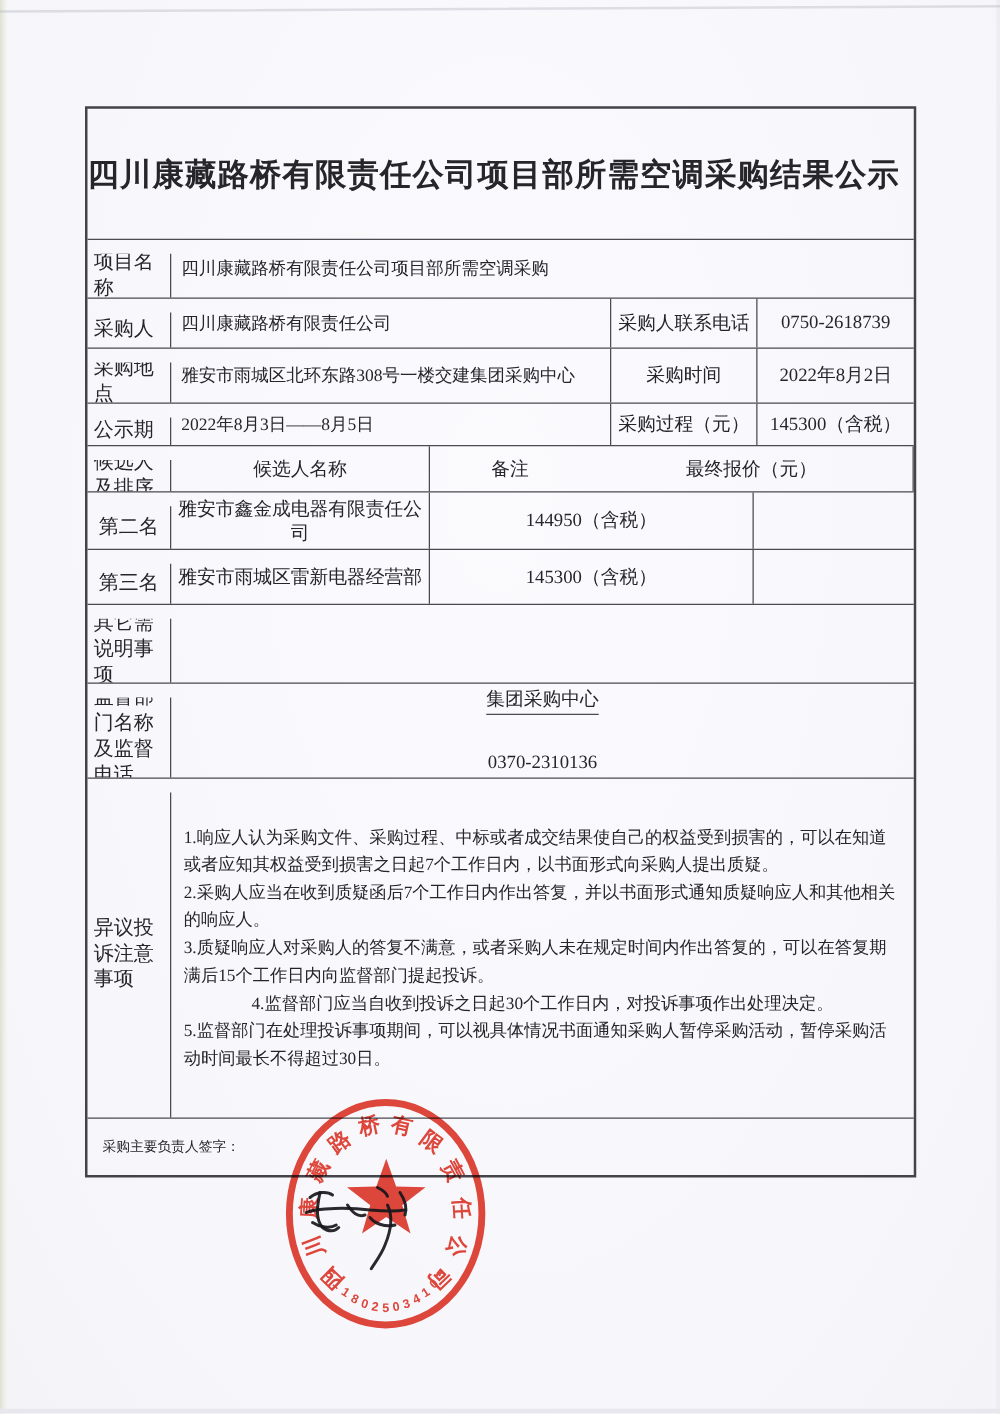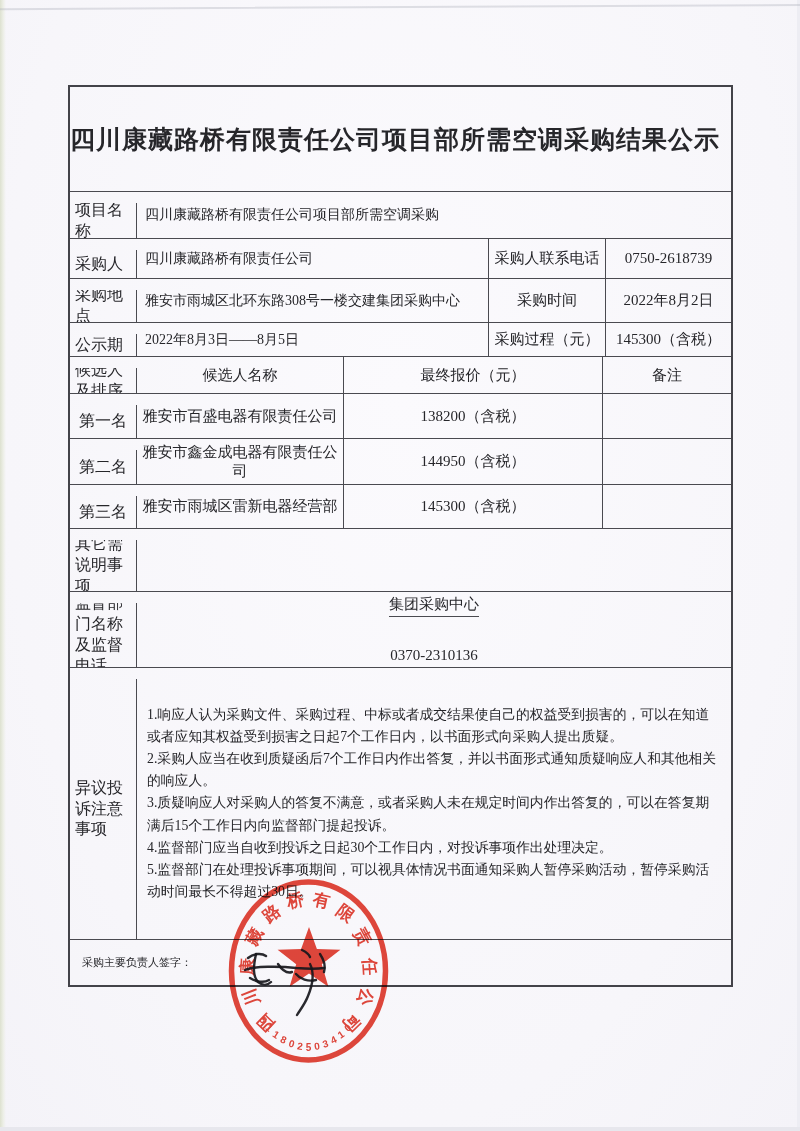--- a/index.html
+++ b/index.html
@@ -50,21 +50,21 @@
   .r-other{height:63px;}
   .r-superv{height:76px;}
   .r-objection{height:272px;}
   .r-sign{height:45px;}
 
   .superv-vals{display:flex;flex-direction:column;gap:26px;}
   .superv-sub{flex:1;display:flex;align-items:center;justify-content:center;
     font-size:15px;box-sizing:border-box;}
   .superv-sub.first{border-bottom:1.5px solid #4a4a50;}
 
-  .objection-text{flex-direction:column;justify-content:center;align-items:flex-start;
+  .objection-text{flex-direction:column;justify-content:center;align-items:center;
     padding:6px 10px;font-size:13.8px;line-height:1.6;}
   .objection-text p{margin:0;text-align:left;}
 
   .sign-cell{padding-left:12px;font-size:11px;}
 
   
   .stamp{position:absolute;left:213px;top:872px;width:190px;height:196px;
     opacity:.87;mix-blend-mode:multiply;pointer-events:none;}
   .stamp-ring{fill:none;stroke:var(--stamp,#e02c1e);stroke-width:5.5px;}
   .stamp-star{fill:var(--stamp,#e02c1e);}
@@ -114,30 +114,24 @@
     <div class="row r-publicity">
       <div class="cell lbl">公示期</div>
       <div class="cell val w-val">2022年8月3日——8月5日</div>
       <div class="cell ctr w-key">采购过程（元）</div>
       <div class="cell ctr end">145300（含税）</div>
     </div>
 
     <div class="row r-candhead">
       <div class="cell lbl">候选人及排序</div>
       <div class="cell ctr w-name">候选人名称</div>
+      <div class="cell ctr end">备注</div>
       <div class="cell ctr w-price">最终报价（元）</div>
-      <div class="cell ctr end">备注</div>
-    </div>
-
-    <div class="row r-cand1">
-      <div class="cell lbl rank">第一名</div>
-      <div class="cell ctr w-name">雅安市百盛电器有限责任公司</div>
-      <div class="cell ctr w-price">138200（含税）</div>
-      <div class="cell ctr end"></div>
-    </div>
+    </div>
+
 
     <div class="row r-cand2">
       <div class="cell lbl rank">第二名</div>
       <div class="cell ctr w-name">雅安市鑫金成电器有限责任公司</div>
       <div class="cell ctr w-price">144950（含税）</div>
       <div class="cell ctr end"></div>
     </div>
 
     <div class="row r-cand3">
       <div class="cell lbl rank">第三名</div>

